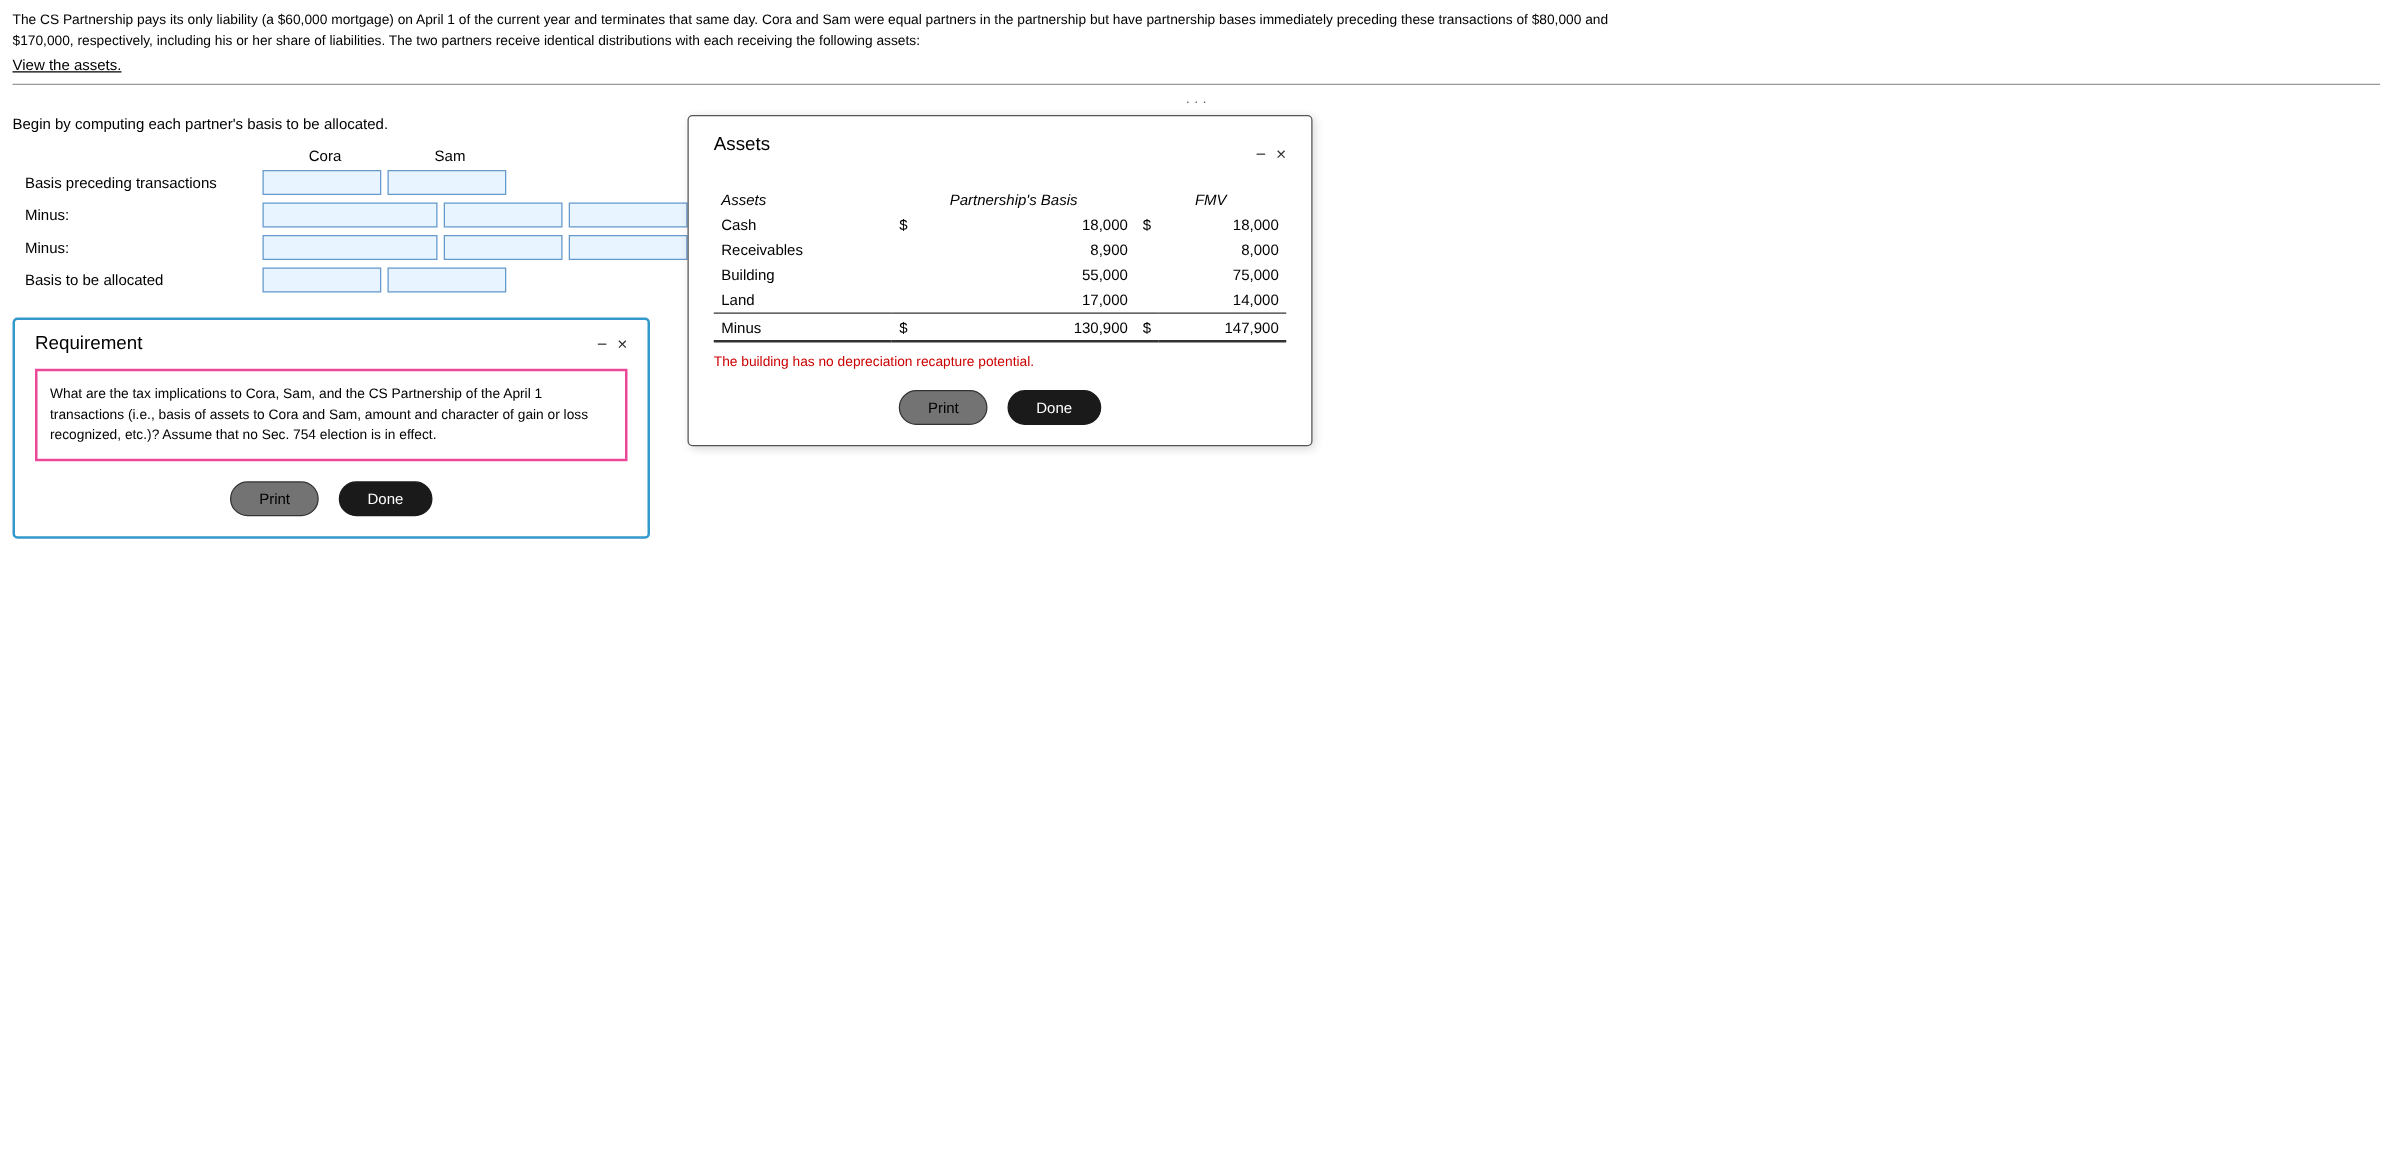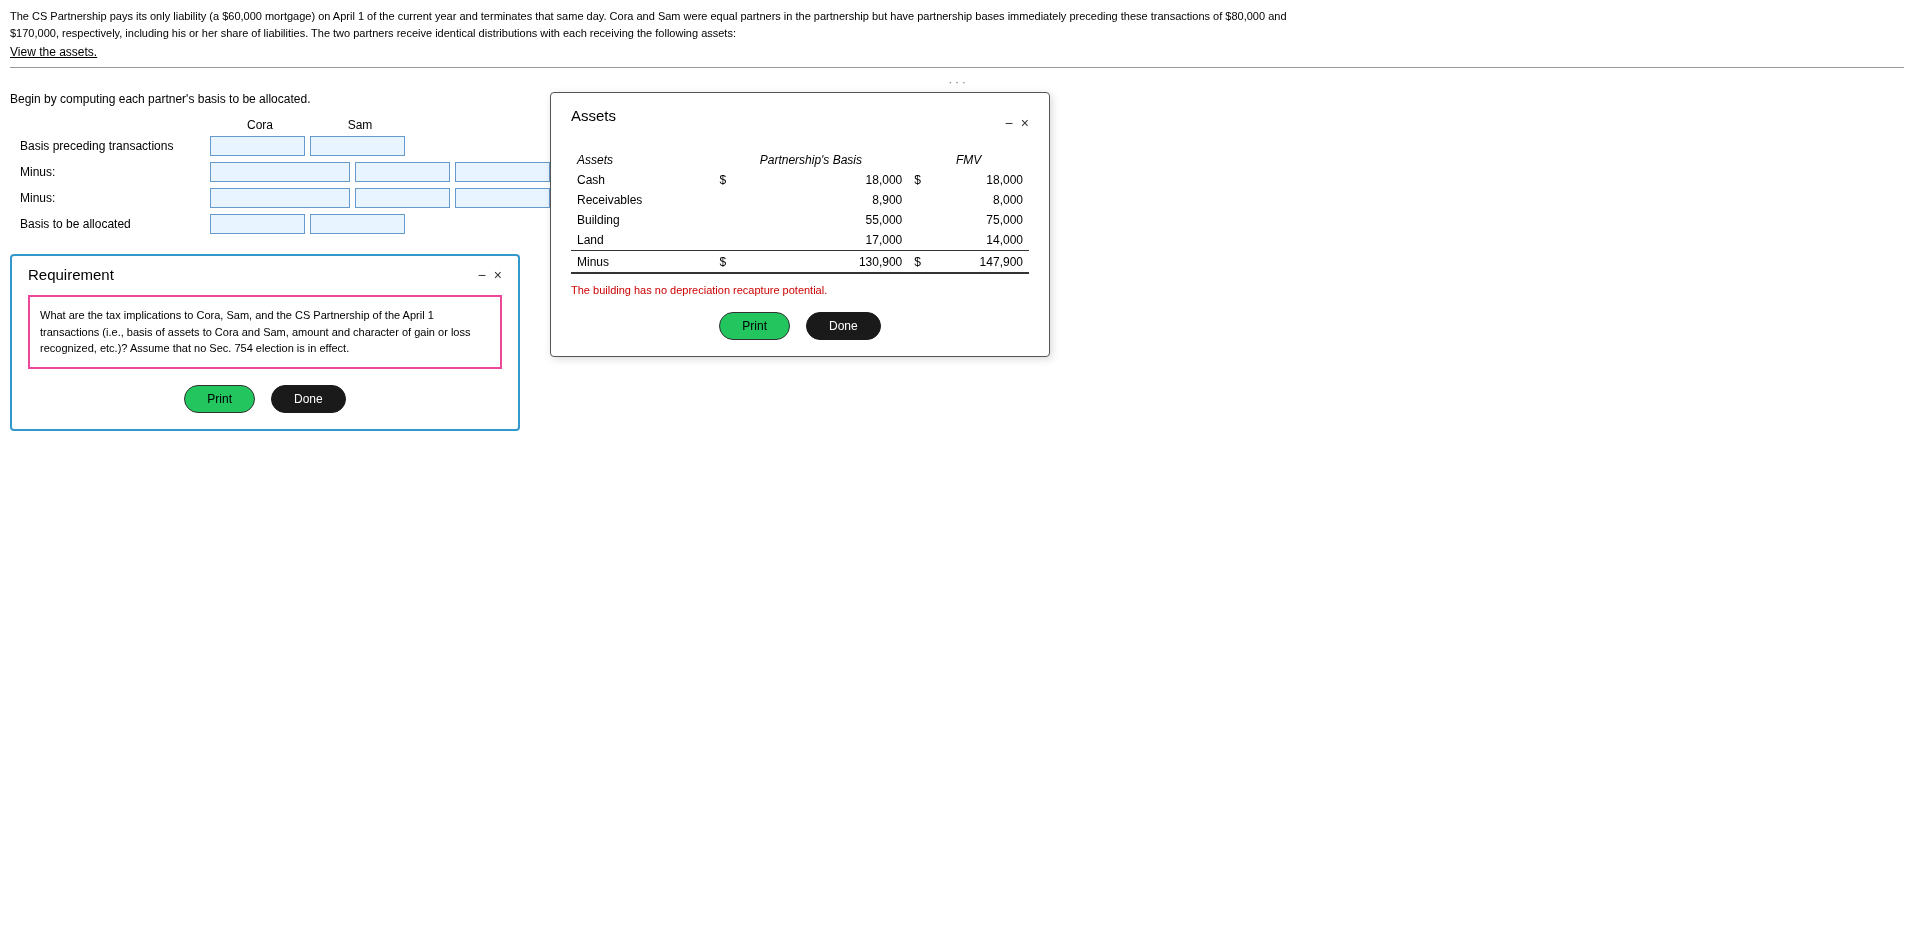--- a/index.html
+++ b/index.html
@@ -135,21 +135,21 @@
       min-height: 70px;
     }
     .modal-footer {
       display: flex;
       justify-content: center;
       gap: 16px;
     }
     .btn-print {
       border: 1.5px solid #333;
       border-radius: 20px;
-      background: #22c55e;
+      background: #737373;
       padding: 6px 22px;
       font-size: 12px;
       cursor: pointer;
     }
     .btn-done {
       border: 1.5px solid #1a1a1a;
       border-radius: 20px;
       background: #1a1a1a;
       color: #fff;
       padding: 6px 22px;

